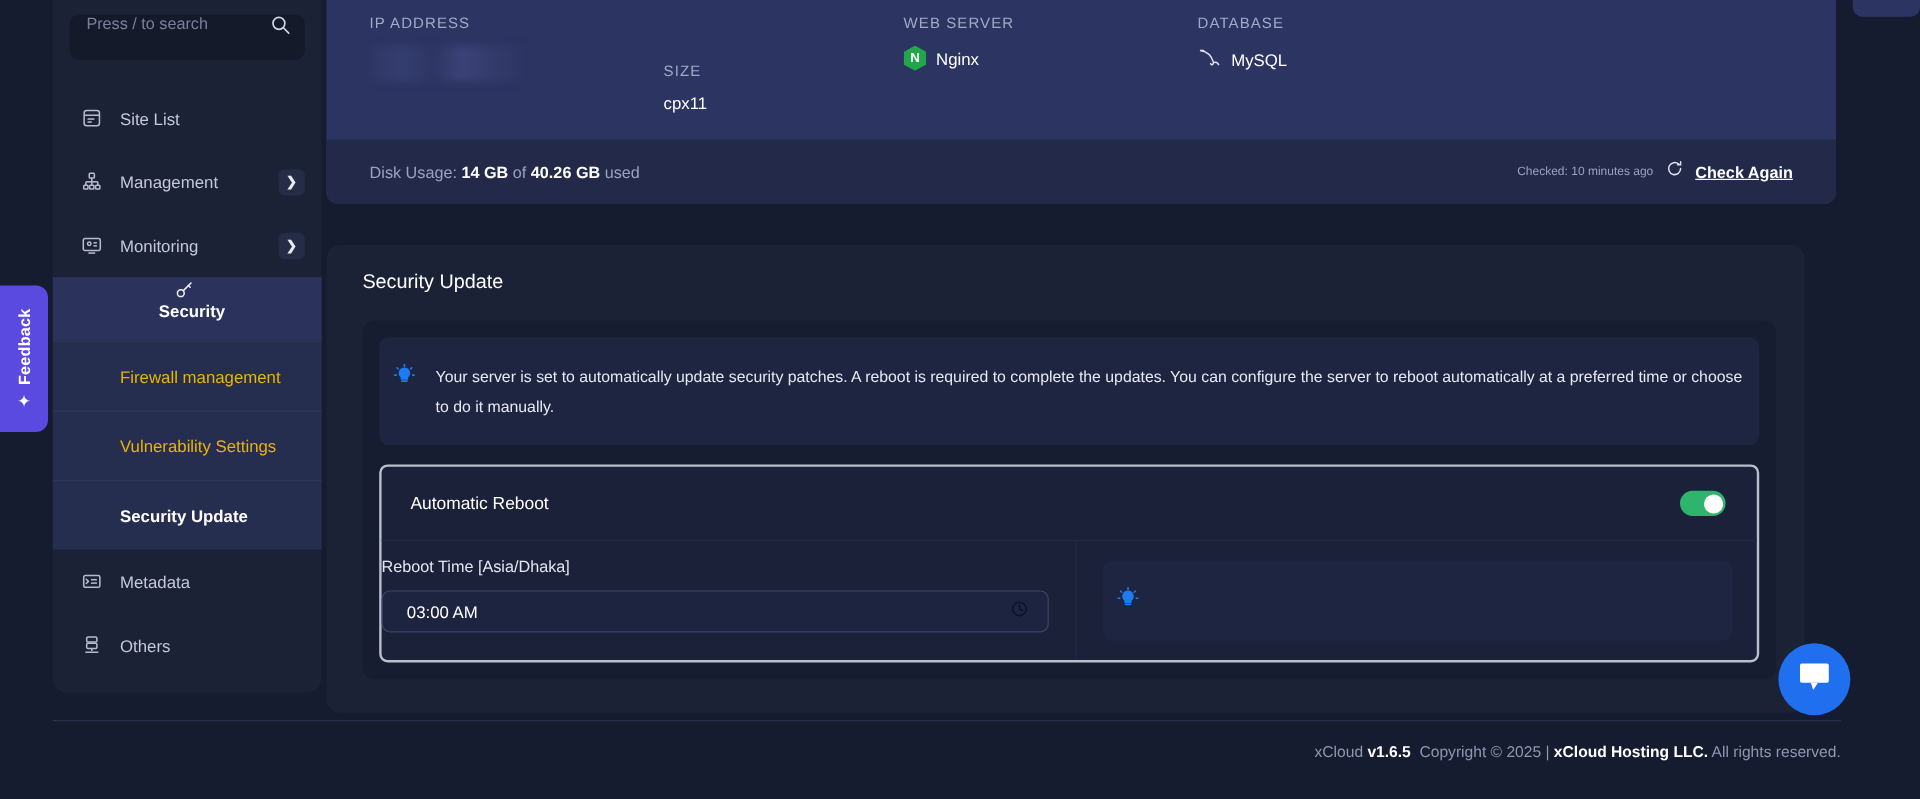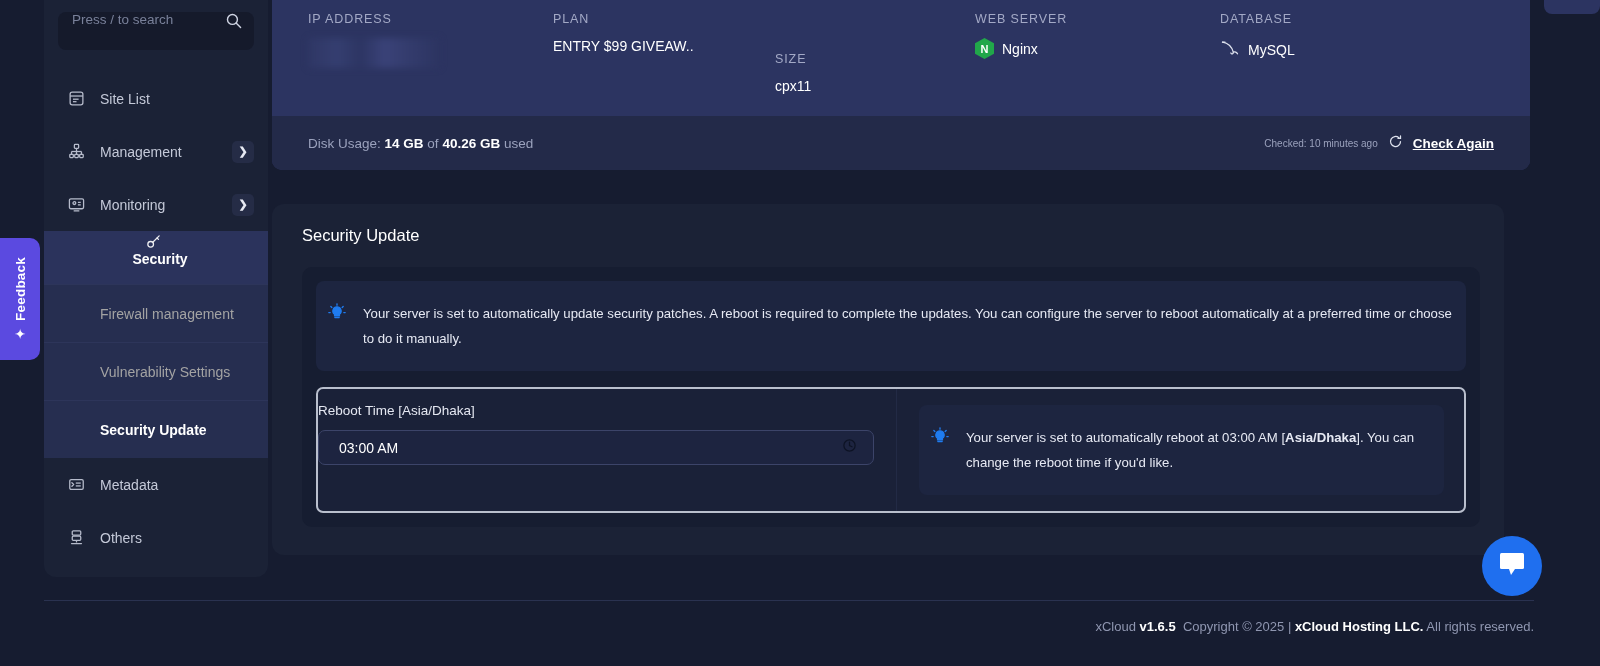--- a/index.html
+++ b/index.html
@@ -76,21 +76,21 @@
   }
   .nav-item .chev {
     width: 22px; height: 22px; border-radius: 5px;
     background: #252c46;
     display: flex; align-items: center; justify-content: center;
     color: #e7eaf3; font-size: 11px; font-weight: bold;
   }
   .subnav { background: #262e50; }
   .sub-item {
     height: 58px; display: flex; align-items: center;
-    padding-left: 56px; font-size: 14px; color: #a3a3a3;
+    padding-left: 56px; font-size: 14px; color: #eab308;
     cursor: pointer;
     border-top: 1px solid #2d355a;
   }
   .sub-item.active { color: #ffffff; font-weight: bold; }
 
   
   .main {
     position: absolute; left: 272px; top: -14px;
     width: 1262px;
   }
@@ -371,24 +371,20 @@
   <div class="server-card">
     <div class="server-top">
 
       <div class="stat stat-ip">
         <div class="k">IP ADDRESS</div>
         <div class="v">
           <span class="ip-blur"></span>
         </div>
       </div>
 
-      <div class="stat stat-plan">
-        <div class="k">PLAN</div>
-        <div class="v">ENTRY $99 GIVEAW..</div>
-      </div>
 
       <div class="stat stat-size">
         <div class="k">SIZE</div>
         <div class="v">cpx11</div>
       </div>
 
       <div class="stat stat-web">
         <div class="k">WEB SERVER</div>
         <div class="v">
           <span class="nginx-badge">N</span>
@@ -450,20 +446,26 @@
             <line x1="4.6" y1="4.2" x2="5.8" y2="5.4" stroke-width="1.6"></line>
             <line x1="19.4" y1="4.2" x2="18.2" y2="5.4" stroke-width="1.6"></line>
             <line x1="2.2" y1="11.5" x2="3.8" y2="11.5" stroke-width="1.6"></line>
             <line x1="20.2" y1="11.5" x2="21.8" y2="11.5" stroke-width="1.6"></line>
           </svg>
         </span>
         <div class="ntxt">Your server is set to automatically update security patches. A reboot is required to complete the updates. You can configure the server to reboot automatically at a preferred time or choose to do it manually.</div>
       </div>
 
       <div class="reboot-box">
+        <div class="reboot-head">
+          <span class="rlabel">Automatic Reboot</span>
+          <span class="toggle">
+            <span class="knob"></span>
+          </span>
+        </div>
 
         <div class="reboot-body">
           <div class="reboot-left">
             <div class="field-label">Reboot Time [Asia/Dhaka]</div>
             <div class="time-input">
               <span class="tval">03:00 AM</span>
               <span>
                 <svg width="15" height="15" viewBox="0 0 24 24" fill="none" stroke="#0d1324" stroke-width="2">
                   <circle cx="12" cy="12" r="9"></circle>
                     <polyline points="12,6.5 12,12 16,14" stroke-linecap="round"></polyline>
@@ -478,21 +480,20 @@
                 <svg width="20" height="20" viewBox="0 0 24 24" fill="#1f7cf0" stroke="#1f7cf0" stroke-width="1.4" stroke-linecap="round">
                   <path d="M12 4.5 a5 5 0 0 0 -3 9 v2 h6 v-2 a5 5 0 0 0 -3 -9z"></path>
                   <line x1="9.5" y1="17.5" x2="14.5" y2="17.5" stroke-width="1.8"></line>
                   <line x1="12" y1="1" x2="12" y2="2.6" stroke-width="1.6"></line>
                   <line x1="4.6" y1="4.2" x2="5.8" y2="5.4" stroke-width="1.6"></line>
                   <line x1="19.4" y1="4.2" x2="18.2" y2="5.4" stroke-width="1.6"></line>
                   <line x1="2.2" y1="11.5" x2="3.8" y2="11.5" stroke-width="1.6"></line>
                   <line x1="20.2" y1="11.5" x2="21.8" y2="11.5" stroke-width="1.6"></line>
                 </svg>
               </span>
-              <div class="ntxt"><span>Your server is set to automatically reboot at 03:00 AM [</span><b>Asia/Dhaka</b><span>]. You can change the reboot time if you'd like.</span></div>
             </div>
           </div>
         </div>
       </div>
 
     </div>
   </div>
 </div>
 
 <div class="top-nub"></div>

